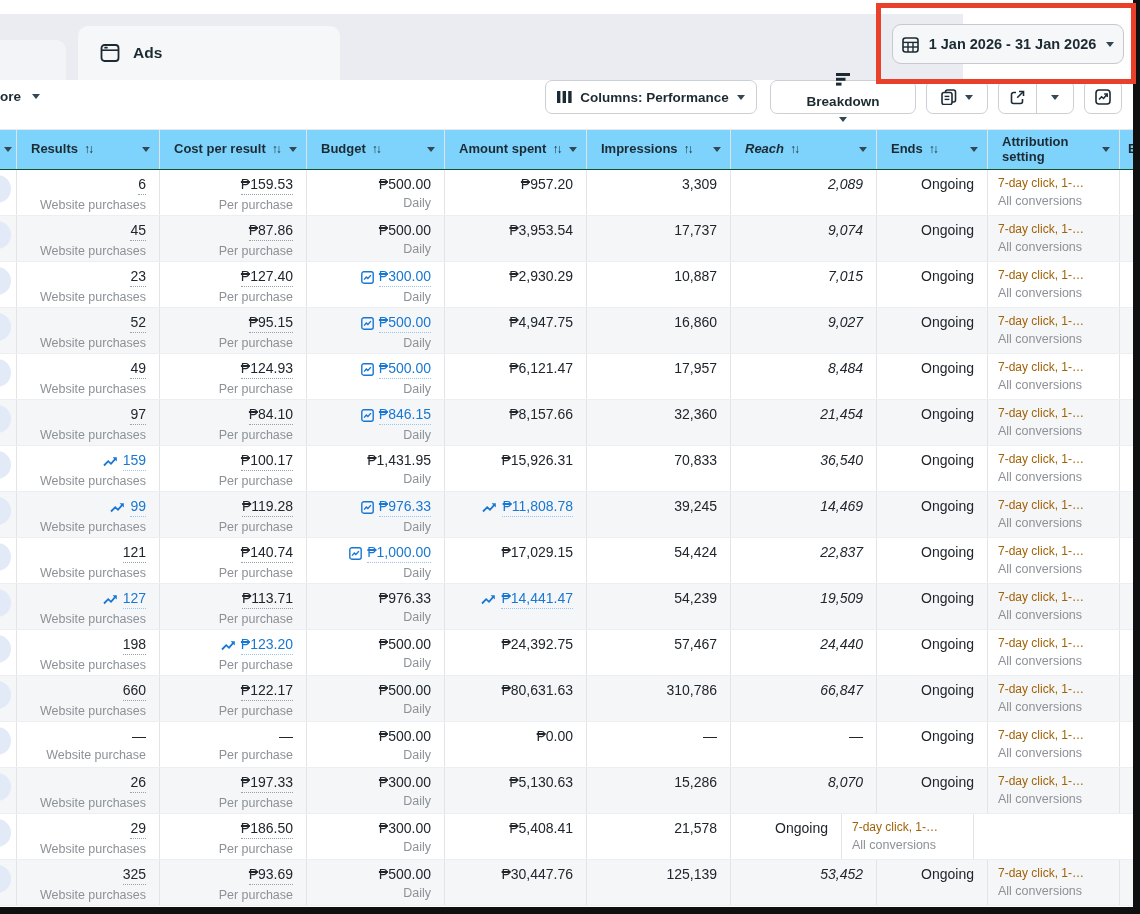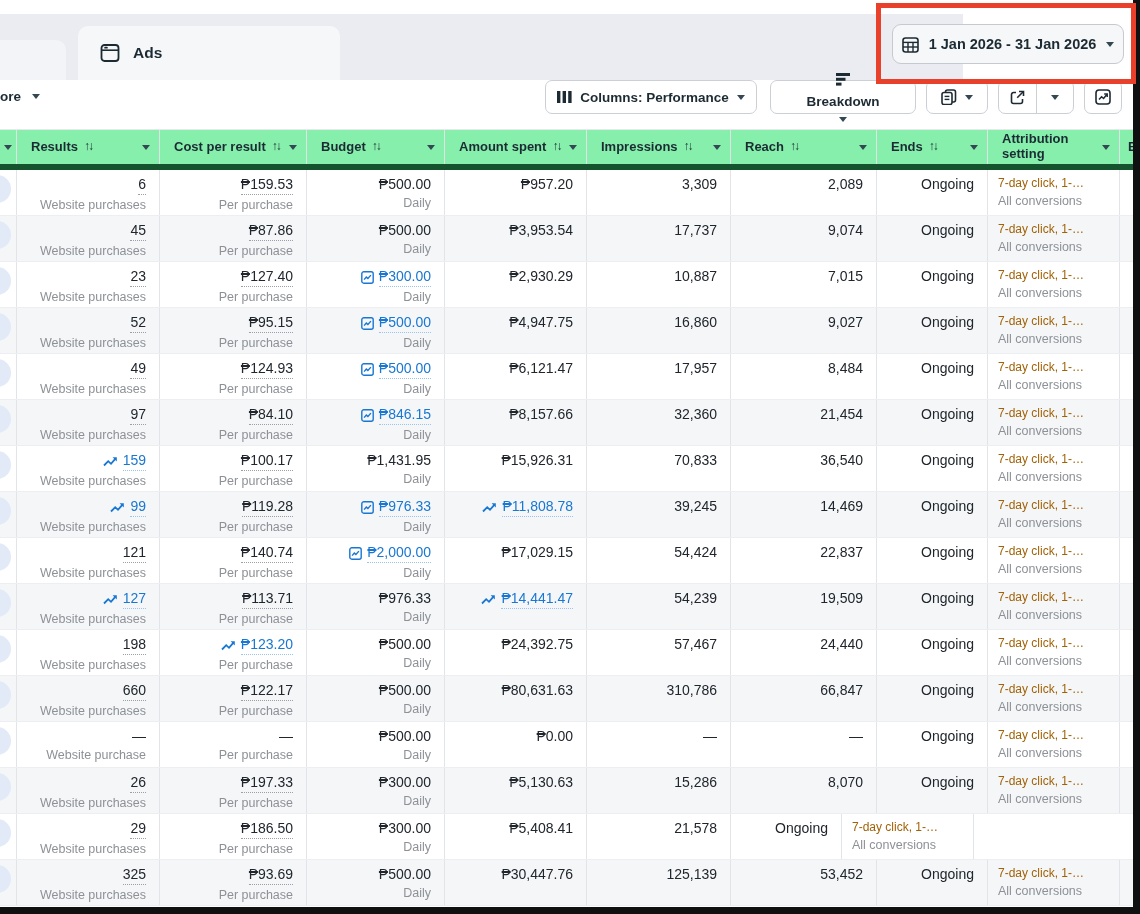--- a/index.html
+++ b/index.html
@@ -38,34 +38,34 @@
     gap:10px; font-size:14.5px; font-weight:600; z-index:8; cursor:pointer; }
   .red-rect { position:absolute; left:876px; top:3px; width:260px; height:81px;
     border:5px solid #e8402a; z-index:9; pointer-events:none; }
 
   
   .right-bar  { position:absolute; right:0; top:0; width:7px; height:914px; background:#101010; z-index:7; }
   .bottom-bar { position:absolute; left:0; bottom:0; width:1140px; height:7px; background:#101010; z-index:7; }
 
   
   .table { position:absolute; top:129px; left:0; width:1140px; }
-  .thead { display:flex; height:41px; border-top:1px solid #e6e8ec; border-bottom:6px solid #14532d; background:#86efac; }
+  .thead { display:flex; height:41px; border-top:1px solid #e6e8ec; border-bottom:1px solid #14532d; background:#7dd3fc; }
   .hcell { display:flex; align-items:center; padding:0 9px 0 14px; border-right:1px solid #dfe2e6;
     font-size:13px; font-weight:600; color:#1c2b33; line-height:1.15; cursor:pointer; }
   .hcell .hspacer { flex:1; }
   .sort { margin-left:6px; letter-spacing:-2px; font-weight:400; font-size:12px; white-space:nowrap; }
   .hcell.c0 { justify-content:center; padding:0; }
   .hcell.c9 { border-right:none; padding-left:8px; }
 
   .trow { display:flex; height:46px; border-bottom:1px solid #edeef1; background:#fff; }
   .trow.alt { background:#f5f6f8; }
   .cell { border-right:1px solid #e2e4e8; padding:6px 13px 0 6px; display:flex; flex-direction:column;
     align-items:flex-end; gap:3px; }
   .c0 { width:17px; }  .c1 { width:143px; } .c2 { width:147px; } .c3 { width:138px; } .c4 { width:142px; }
-  .c5 { width:144px; } .c6 { width:146px; } .c7 { width:111px; } .c8 { width:132px; } .c9 { width:20px; border-right:none; }
+  .c5 { width:144px; } .c6 { width:146px;font-style:italic; } .c7 { width:111px; } .c8 { width:132px; } .c9 { width:20px; border-right:none; }
   .cell.c0 { padding:0; position:relative; overflow:hidden; align-items:flex-start; }
   .cell.c8 { align-items:flex-start; padding-left:10px; }
   .row-circle { position:absolute; left:-17px; top:5px; width:28px; height:28px; border-radius:50%;
     background:#e2e9f7; cursor:pointer; }
 
   .val { font-size:14px; color:#20262c; display:flex; align-items:center; gap:5px; line-height:1.2; }
   .v { display:inline-block; }
   .v.u { border-bottom:1px dotted #9aa0a6; padding-bottom:1px; }
   .blue .v { color:#1877d2; }
   .blue .v.u { border-bottom-color:#9cc3ec; }
@@ -705,21 +705,21 @@
       <span class="sub">Per purchase</span>
     </div>
     <div class="cell c3">
       <span class="val blue">
         <span class="icon-slot show">
               <svg width="13" height="13" viewBox="0 0 13 13">
                 <rect x="0.8" y="0.8" width="11.4" height="11.4" rx="2" fill="none" stroke="#1877d2" stroke-width="1.4"></rect>
                 <path d="M3.1 8.6 L5.3 6.1 L6.9 7.5 L9.9 4.1" fill="none" stroke="#1877d2" stroke-width="1.4"></path>
               </svg>
             </span>
-        <span class="v u">₱2,000.00</span>
+        <span class="v u">₱1,000.00</span>
       </span>
       <span class="sub">Daily</span>
     </div>
     <div class="cell c4">
       <span class="val">
 
         <span class="v">₱17,029.15</span>
       </span>
     </div>
     <div class="cell c5">

